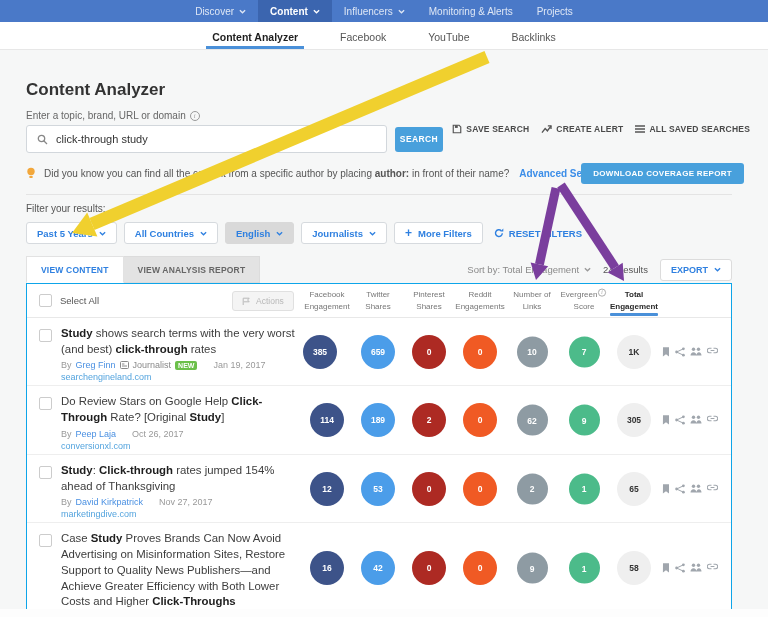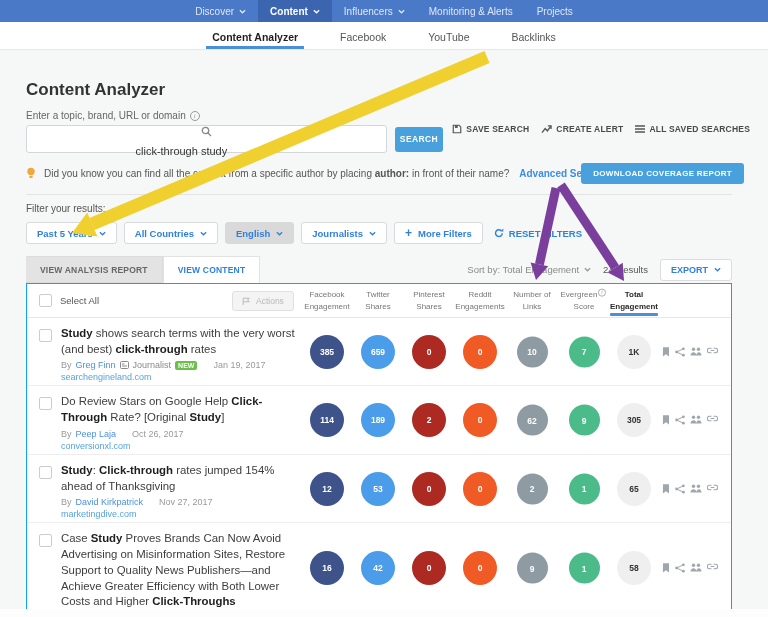--- a/index.html
+++ b/index.html
@@ -23,21 +23,21 @@
 
   
   .main { position:relative; height:567px; background:#f6f7f7; }
   .content { position:relative; margin:0 36px 0 26px; width:706px; height:100%; }
 
   .page-title { font-size:17px; font-weight:bold; color:#333; padding-top:30px; }
   .field-label { margin-top:10px; font-size:10px; color:#666; display:flex; align-items:center; gap:4px; }
   .info-dot { display:inline-flex; align-items:center; justify-content:center; width:10px; height:10px; border:1px solid #9a9a9a; border-radius:50%; font-size:6.5px; color:#9a9a9a; font-style:italic; font-family:"Liberation Serif", serif; }
 
   .search-row { margin-top:4px; display:flex; align-items:center; }
-  .search-box { width:361px; height:28px; background:#fff; border:1px solid #d2d7dc; border-radius:3px; display:flex; align-items:center; padding:0 10px; gap:8px;flex-direction:column; }
+  .search-box { width:361px; height:28px; background:#fff; border:1px solid #d2d7dc; border-radius:3px; display:flex; align-items:center; padding:0 10px; gap:8px; }
   .search-box input { border:none; outline:none; flex:1; font-size:11px; color:#333; font-family:inherit; background:transparent; }
   .btn-blue { background:#48a0dc; color:#fff; border:none; border-radius:3px; font-weight:bold; cursor:pointer; font-family:inherit; }
   .search-btn { margin-left:8px; width:48px; height:25px; font-size:8.5px; letter-spacing:.4px; }
 
   .quick-actions { position:absolute; top:74px; right:-18px; display:flex; gap:12px; align-items:center; }
   .qa { display:flex; align-items:center; gap:4px; font-size:8.5px; font-weight:bold; color:#4a4a4a; letter-spacing:.2px; cursor:pointer; }
   .qa .icn { color:#555; }
 
   .tip-bar { margin-top:14px; display:flex; align-items:center; gap:8px; font-size:10px; color:#555; }
   .tip-link { color:#3b8de8; font-weight:bold; cursor:pointer; margin-left:2px; }
@@ -255,22 +255,22 @@
               <path d="M8.3 5.2a3.4 3.4 0 11-1-2.5" fill="none" stroke="currentColor" stroke-width="1.4"></path>
               <path d="M9.3 0.6v3h-3z" fill="currentColor"></path>
             </svg>
           </span>
           <span>RESET FILTERS</span>
         </span>
       </div>
 
     <div class="results-bar">
       <div id="tabs" style="display:flex;align-items:stretch;height:27px;">
+          <div class="tab active">VIEW CONTENT</div>
           <div class="tab inactive">VIEW ANALYSIS REPORT</div>
-          <div class="tab active">VIEW CONTENT</div>
         </div>
       <div class="bar-right">
         <span class="sort-text">
           <span>Sort by: Total Engagement</span>
           <span class="icn">
               <svg viewBox="0 0 8 5">
                 <path d="M1 1l3 3 3-3" fill="none" stroke="currentColor" stroke-width="1.5"></path>
               </svg>
             </span>
         </span>
@@ -322,21 +322,21 @@
                     <rect x="0.5" y="0.5" width="8" height="7" rx="1" fill="none" stroke="currentColor"></rect>
                     <path d="M2 3h2.4M2 5h5" stroke="currentColor"></path>
                   </svg>
                 </span>
                 <span class="jlabel">Journalist</span>
                 <span class="newbadge">NEW</span>
                 <span class="date">Jan 19, 2017</span>
               </div>
               <a class="domain">searchengineland.com</a>
             </div>
-            <span class="circle" style="left: 283px; width: 34px; height: 34px; background: rgb(61, 83, 137);">385</span>
+            <span class="circle" style="left: 276px; width: 34px; height: 34px; background: rgb(61, 83, 137);">385</span>
             <span class="circle" style="left: 334px; width: 34px; height: 34px; background: rgb(75, 157, 233);">659</span>
             <span class="circle" style="left: 385px; width: 34px; height: 34px; background: rgb(173, 42, 35);">0</span>
             <span class="circle" style="left: 436px; width: 34px; height: 34px; background: rgb(240, 90, 36);">0</span>
             <span class="circle" style="left: 489.5px; width: 31px; height: 31px; background: rgb(142, 155, 163);">10</span>
             <span class="circle" style="left: 541.5px; width: 31px; height: 31px; background: rgb(76, 187, 138);">7</span>
             <span class="circle total" style="left: 590px; width: 34px; height: 34px; background: rgb(239, 239, 239);">1K</span>
             <div class="row-icons">
               <span class="ricon">
                 <svg width="8" height="10" viewBox="0 0 8 10">
                   <path d="M1 .2h6v9.3L4 7.2.9 9.5z" fill="currentColor"></path>

